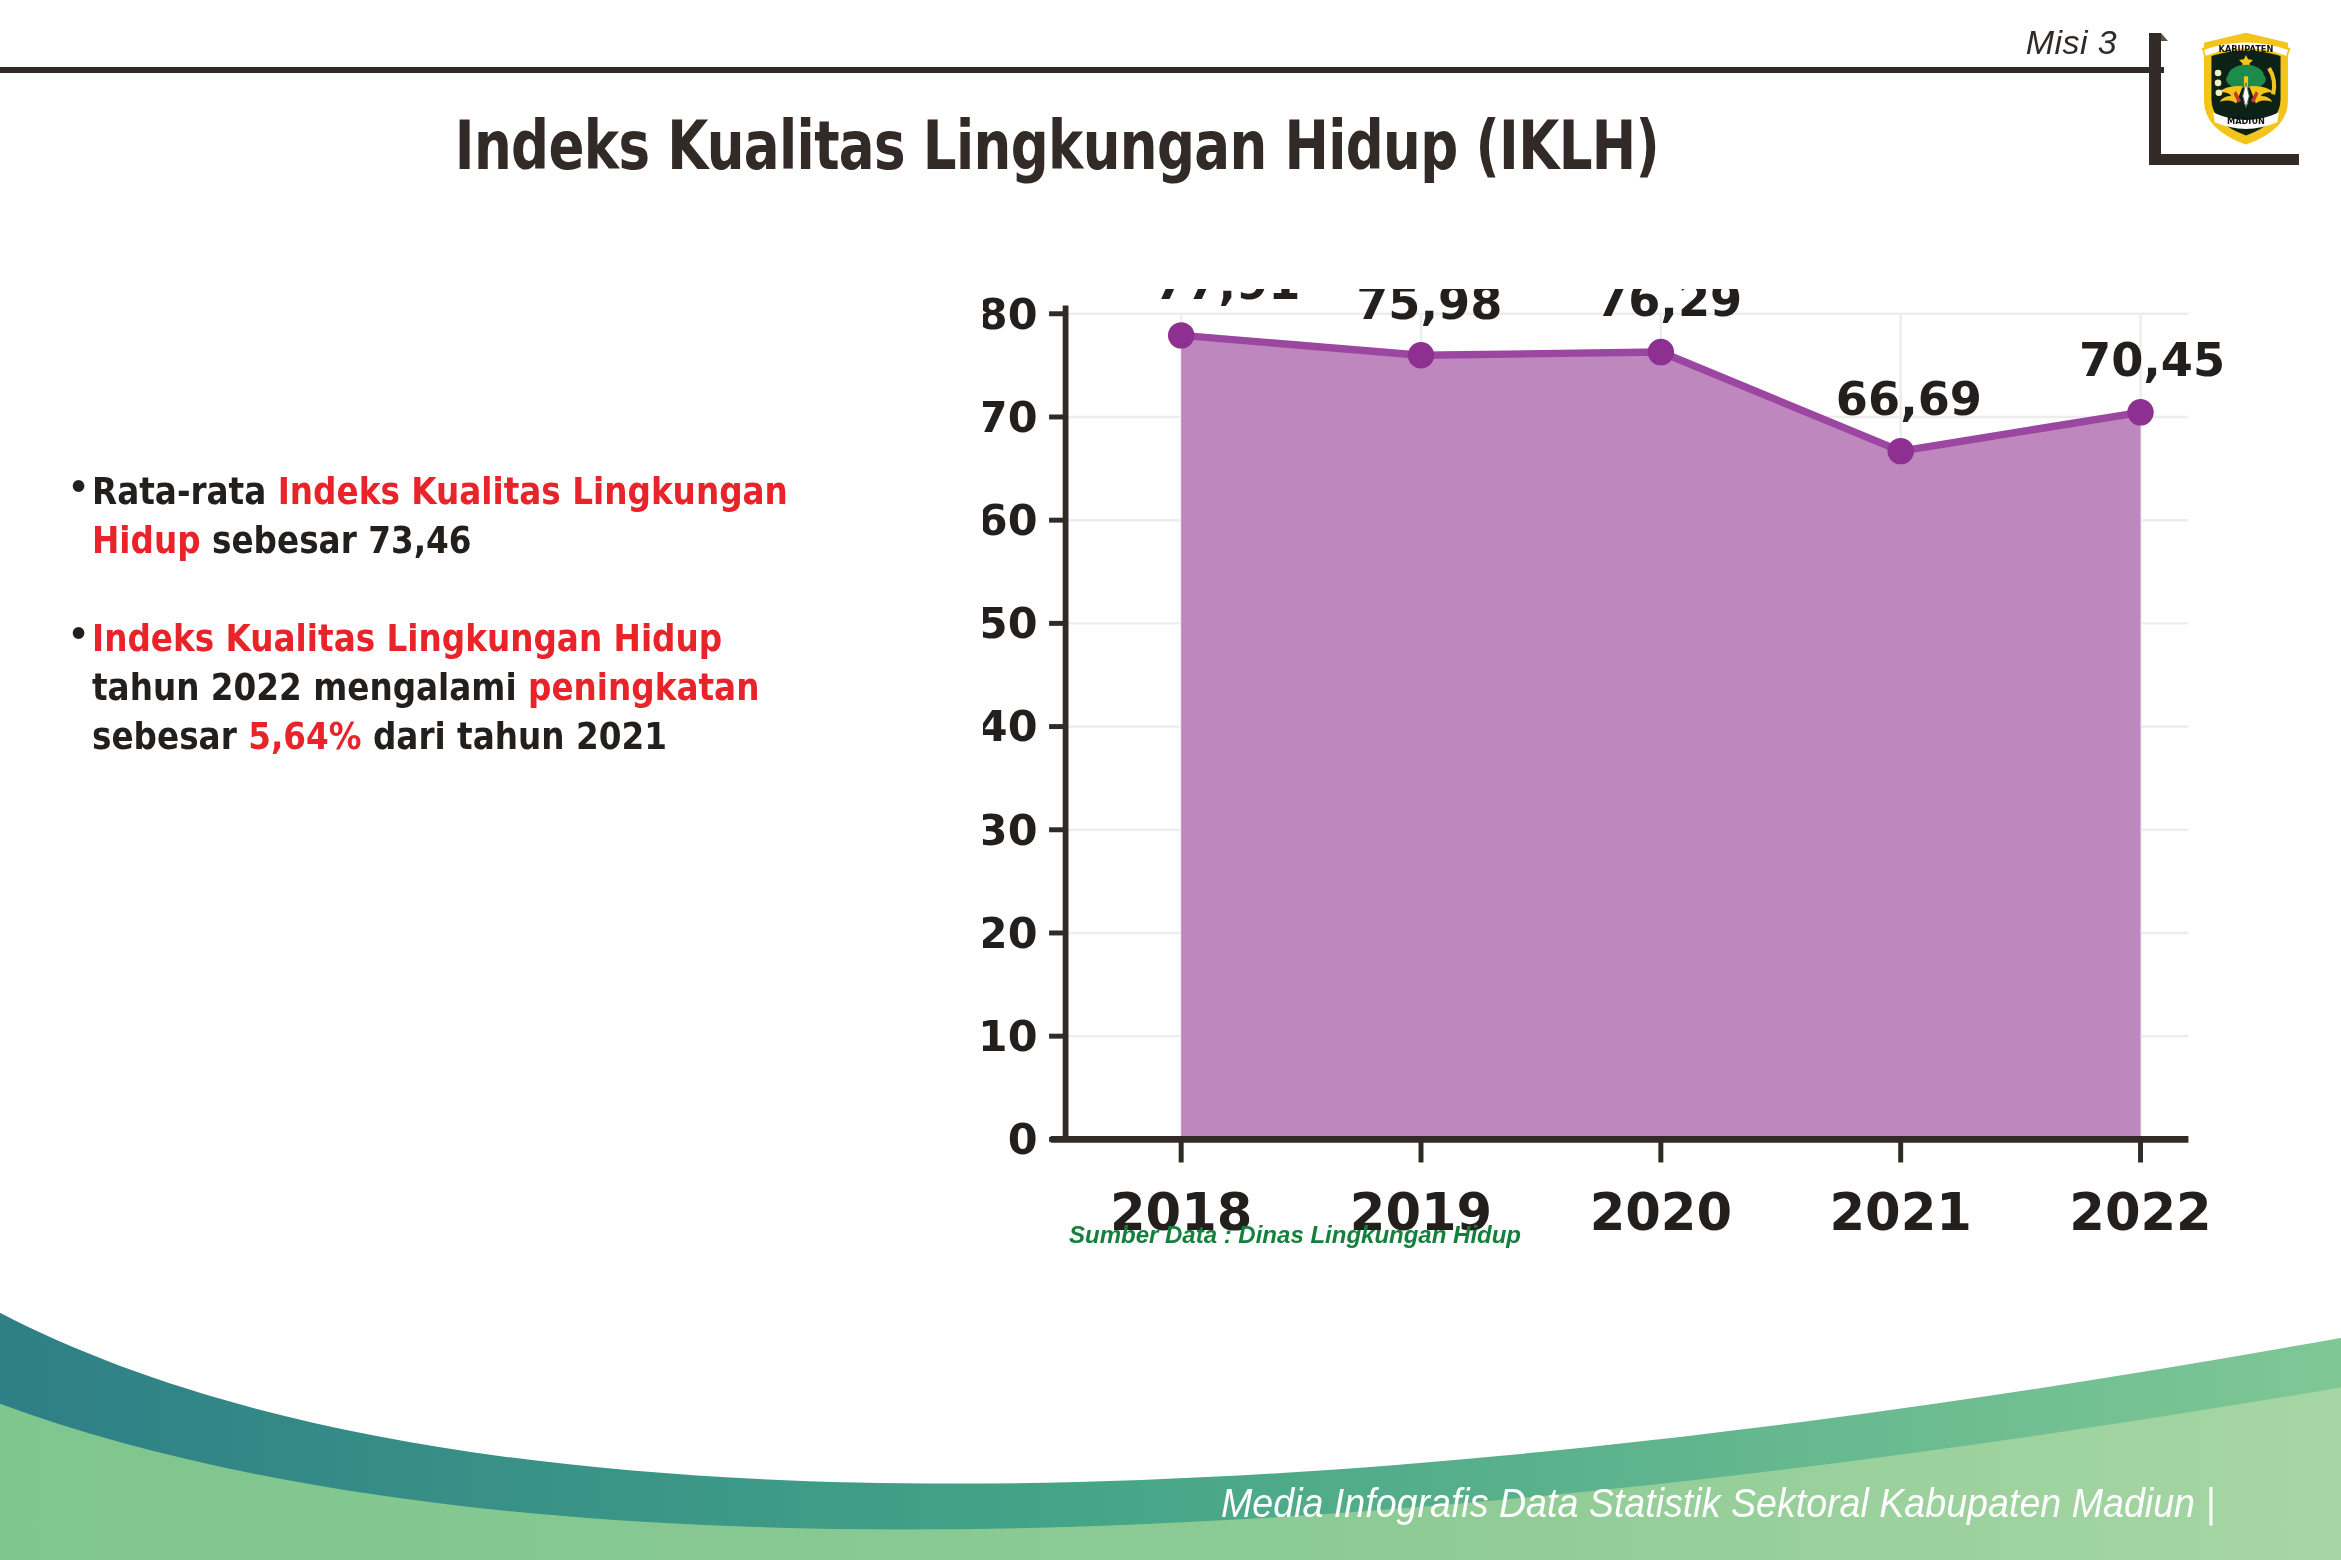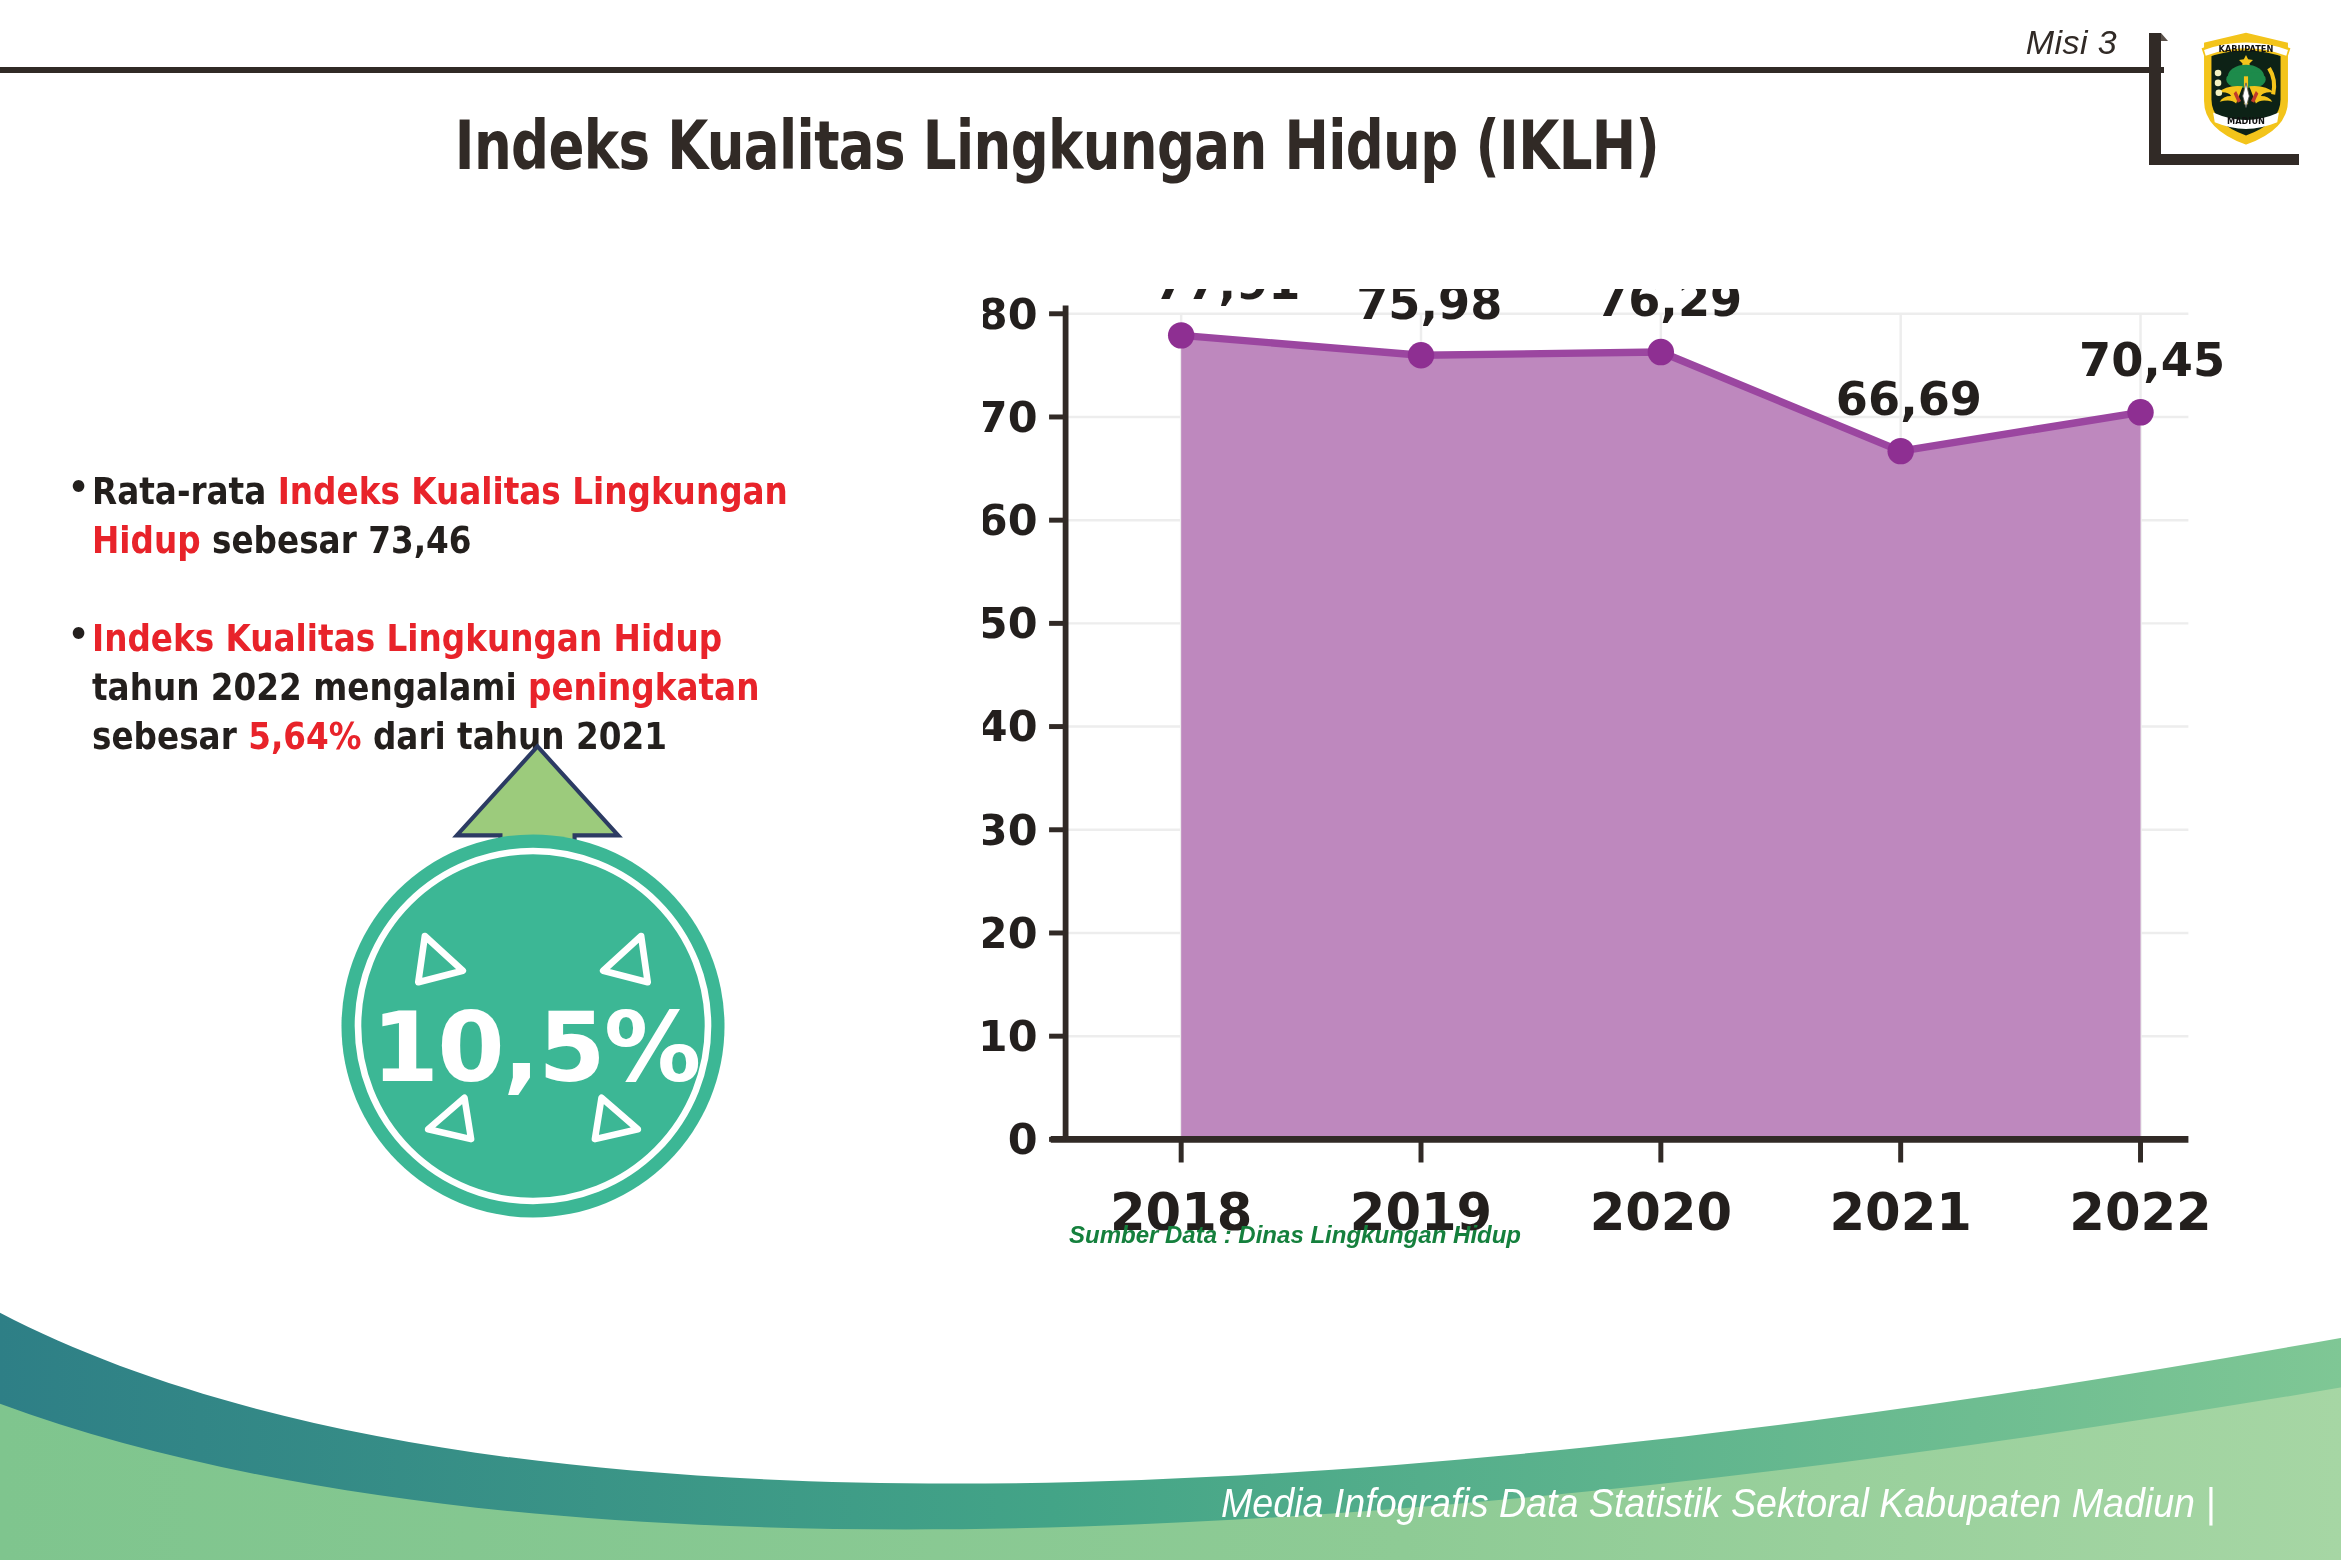--- a/index.html
+++ b/index.html
@@ -252,37 +252,20 @@
     <div class="bullet" id="bullet-0">
       <span class="dot">•</span>
       <span class="txt"><span>Rata-rata </span><span class="hl">Indeks Kualitas Lingkungan Hidup</span><span> sebesar 73,46</span></span>
     </div>
     <div class="bullet" id="bullet-1">
       <span class="dot">•</span>
       <span class="txt"><span class="hl">Indeks Kualitas Lingkungan Hidup</span><span> tahun 2022 mengalami </span><span class="hl">peningkatan</span><span> sebesar </span><span class="hl">5,64%</span><span> dari tahun 2021</span></span>
     </div>
   </div>
 
-  <div class="badge-wrap">
-    <svg class="badge-arrow" viewBox="0 0 210 240" width="173" height="198">
-      <path d="M105 4 L203 112 L150 112 L150 232 L60 232 L60 112 L7 112 Z" fill="#9CCB7C" stroke="#2C3B63" stroke-width="5"></path>
-    </svg>
-
-    <svg class="badge-circle" viewBox="0 0 470 470" width="388" height="388">
-      <circle cx="235" cy="235" r="232" fill="#3CB795"></circle>
-      <circle cx="235" cy="235" r="212" fill="none" stroke="#ffffff" stroke-width="8"></circle>
-
-      <path d="M104 126 L150 168 L96 182 Z" fill="none" stroke="#ffffff" stroke-width="8" stroke-linejoin="round"></path>
-      <path d="M366 126 L320 168 L374 182 Z" fill="none" stroke="#ffffff" stroke-width="8" stroke-linejoin="round"></path>
-      <path d="M108 360 L152 322 L160 372 Z" fill="none" stroke="#ffffff" stroke-width="8" stroke-linejoin="round"></path>
-      <path d="M362 360 L318 322 L310 372 Z" fill="none" stroke="#ffffff" stroke-width="8" stroke-linejoin="round"></path>
-    </svg>
-
-    <div class="badge-pct">10,5%</div>
-  </div>
 
   <div class="chart">
     <svg id="chart-svg" viewBox="0 0 1560 1250" width="1288" height="1032">
         <line x1="100" y1="905" x2="1460" y2="905" stroke="#ededed" stroke-width="3"></line>
         <line x1="100" y1="780" x2="1460" y2="780" stroke="#ededed" stroke-width="3"></line>
         <line x1="100" y1="655" x2="1460" y2="655" stroke="#ededed" stroke-width="3"></line>
         <line x1="100" y1="530" x2="1460" y2="530" stroke="#ededed" stroke-width="3"></line>
         <line x1="100" y1="405" x2="1460" y2="405" stroke="#ededed" stroke-width="3"></line>
         <line x1="100" y1="280" x2="1460" y2="280" stroke="#ededed" stroke-width="3"></line>
         <line x1="100" y1="155" x2="1460" y2="155" stroke="#ededed" stroke-width="3"></line>

